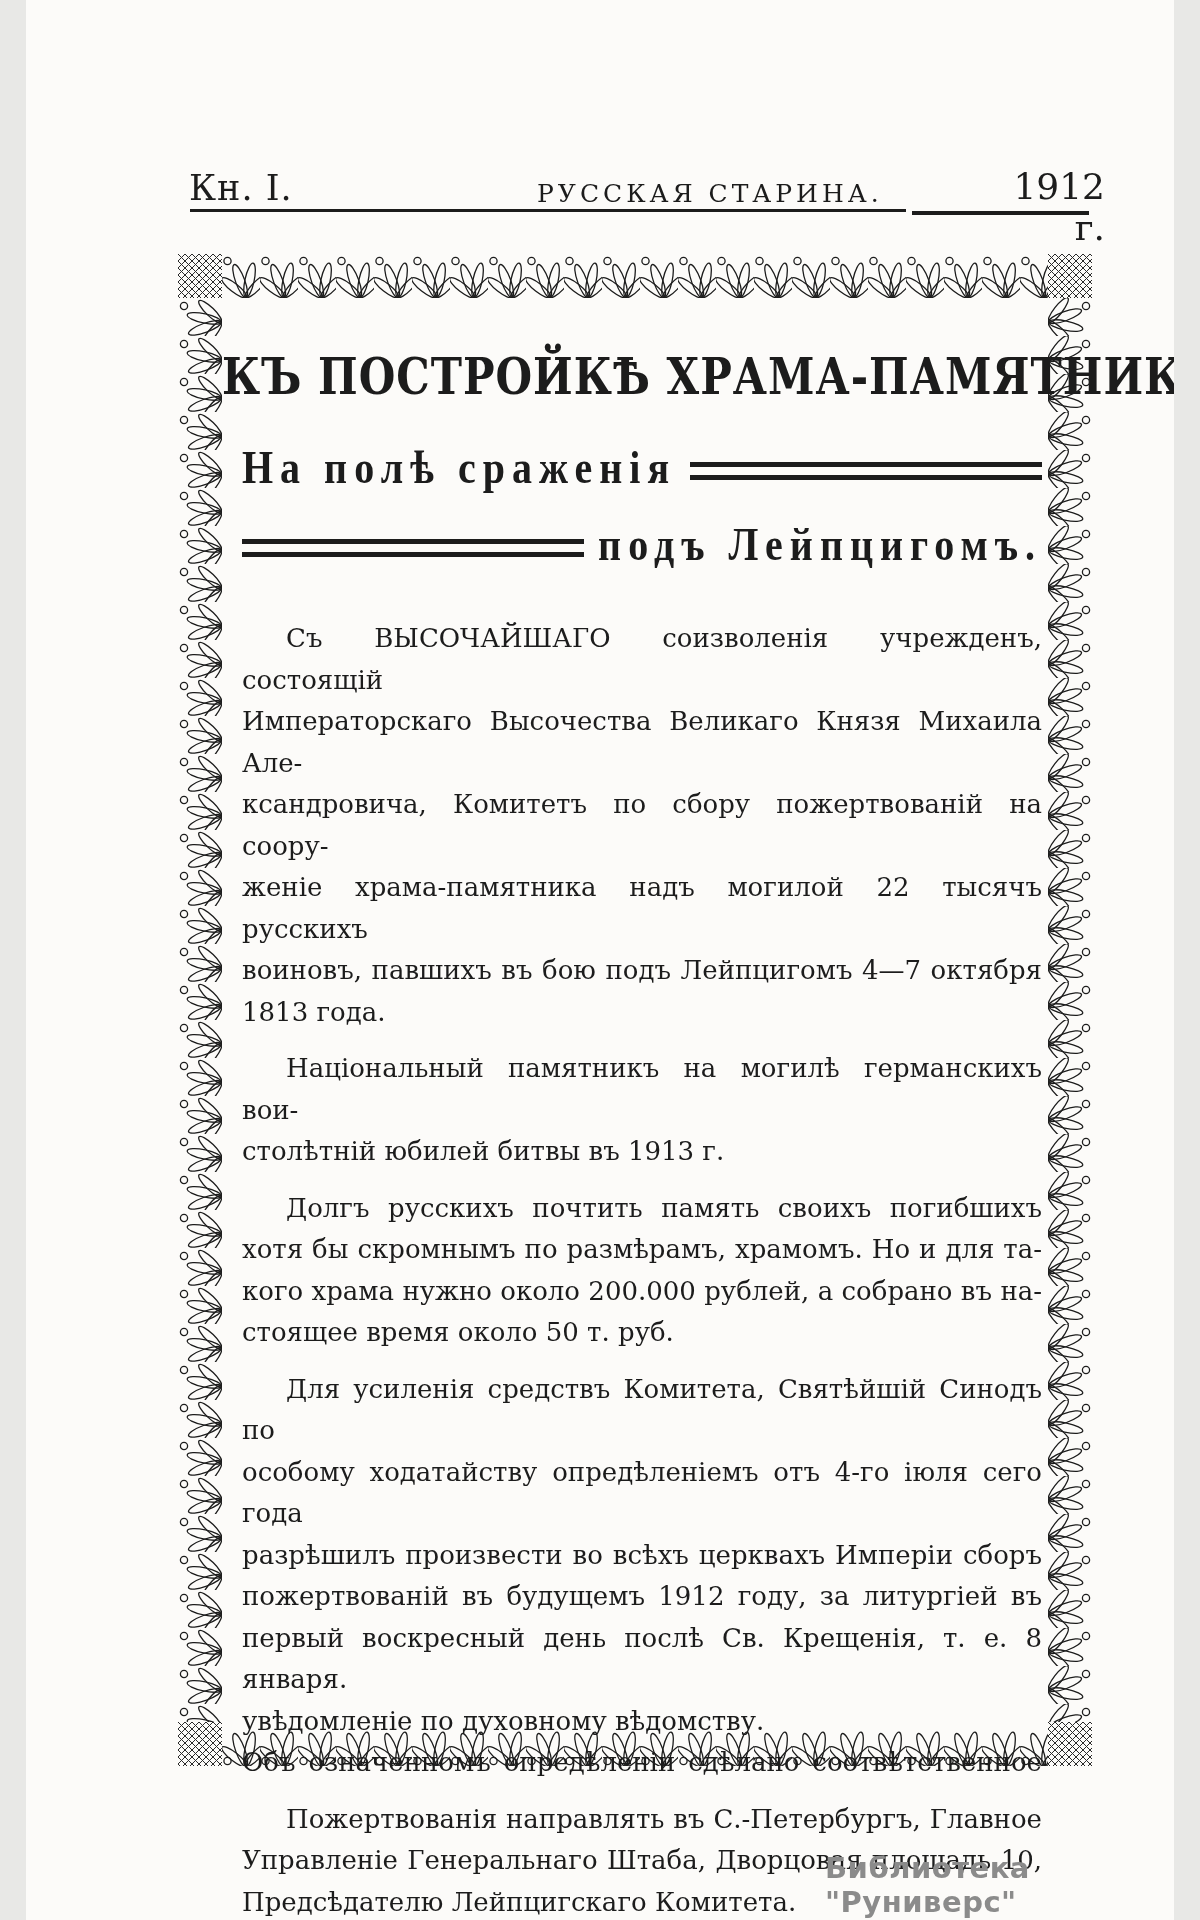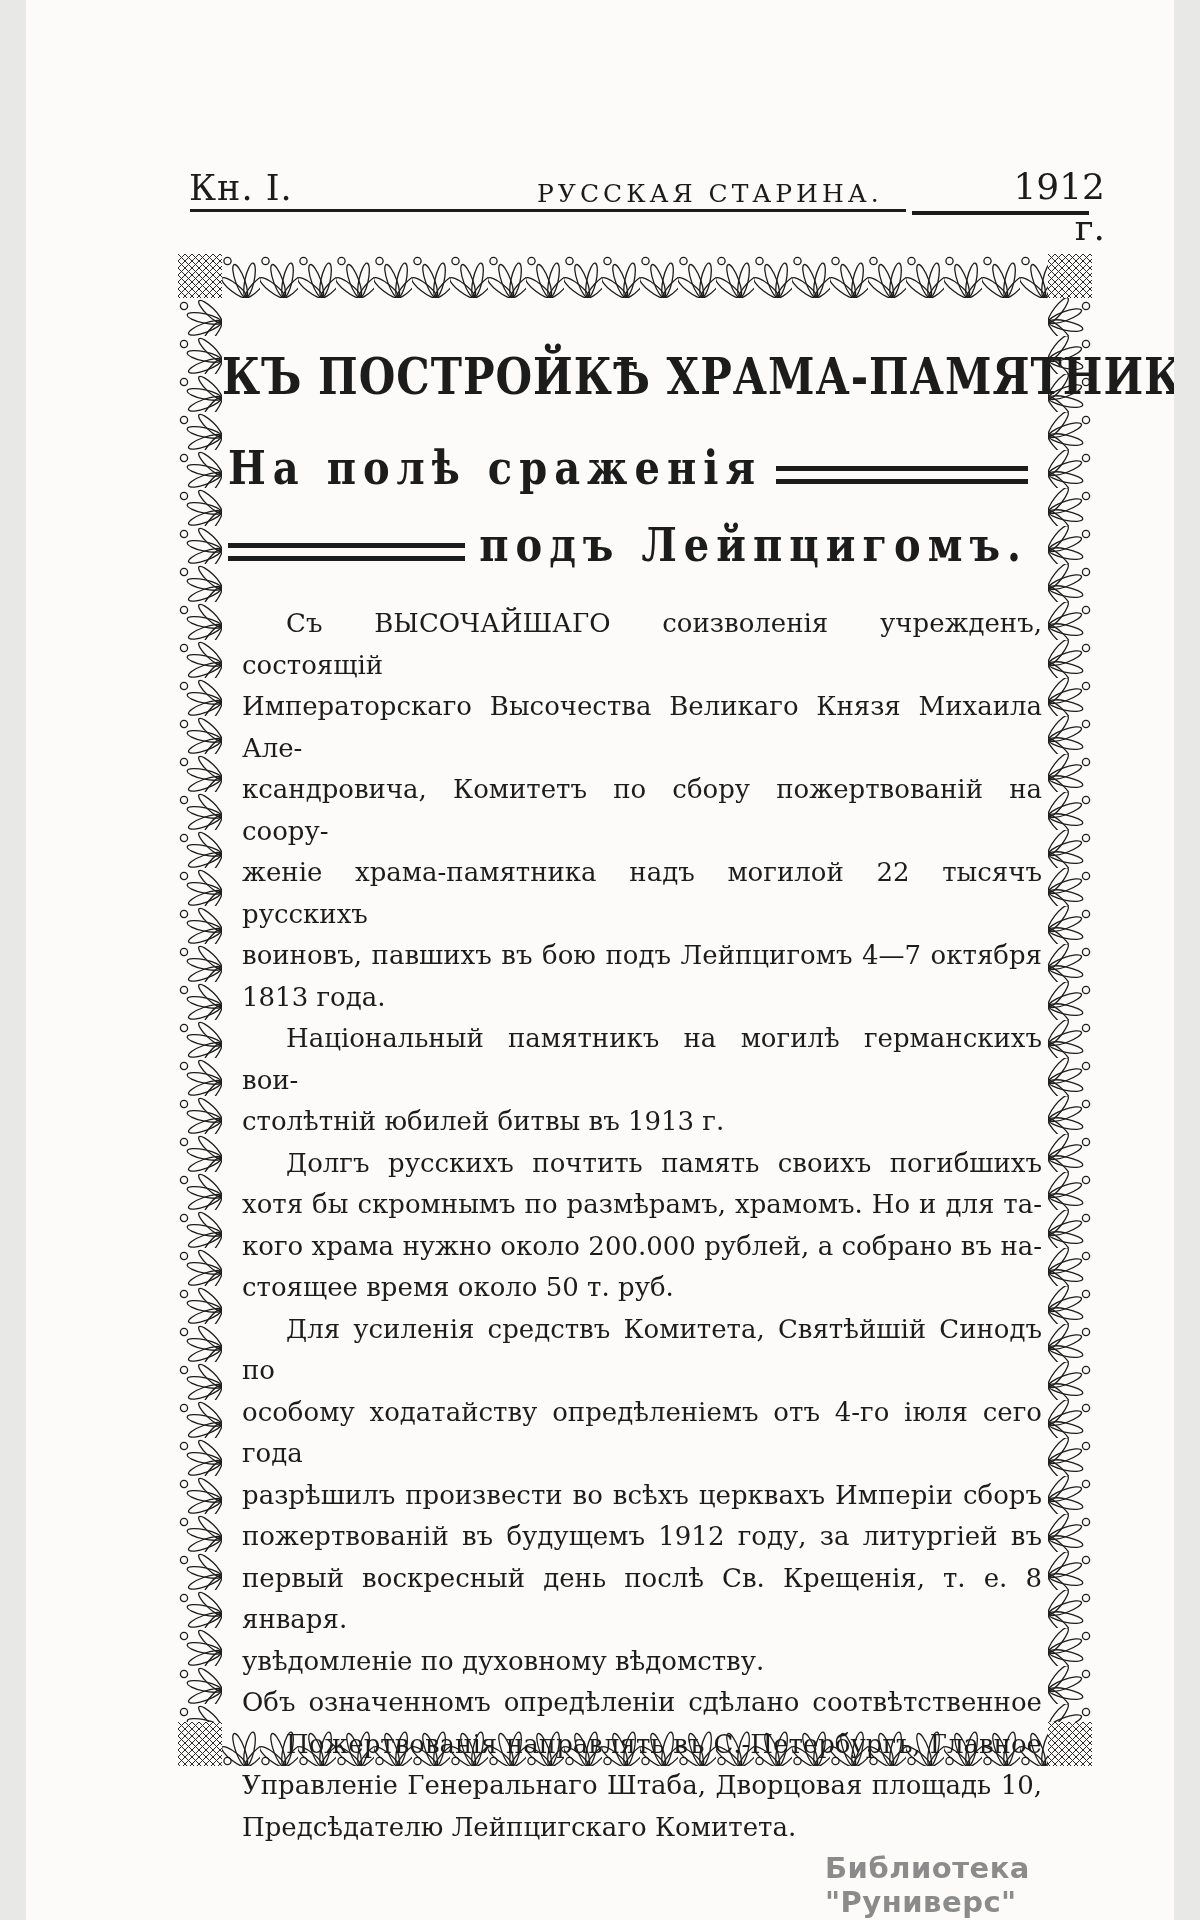--- a/index.html
+++ b/index.html
@@ -23,42 +23,42 @@
 
   
   .orn{position:absolute;display:block;}
 
   
   .title-1{
     left:196px;top:348px;width:826px;
     text-align:center;font-size:42px;font-weight:bold;letter-spacing:1px;
     transform:scaleY(1.18);transform-origin:top center;white-space:nowrap;
   }
-  .title-row{left:202px;top:440px;width:800px;display:flex;align-items:center;}
+  .title-row{left:216px;top:440px;width:800px;display:flex;align-items:flex-start;font-family:Liberation Serif, serif;}
   .title-row.row3{top:517px;}
   .title-word{
     font-size:40px;font-weight:bold;letter-spacing:7px;white-space:nowrap;
     transform:scaleY(1.16);transform-origin:top left;
   }
   .double-rule{
     flex:1 1 auto;height:8px;margin-top:22px;
     border-top:5px solid var(--ink,#1c1c1c);
     border-bottom:5px solid var(--ink,#1c1c1c);
   }
   .title-row .gap-l{margin-left:14px;}
   .title-row .gap-r{margin-right:14px;}
 
   
   .body-text{
     left:216px;top:603px;width:800px;
     font-size:26px;line-height:41.5px;
   }
   .tline{text-align:justify;text-align-last:justify;white-space:normal;}
   .tline.last{text-align-last:left;}
-  .tline.first{text-indent:44px;}
+  .tline.first{text-indent:44px;margin-top:15px;}
 
   
   .watermark{
     left:799px;top:1851px;
     font-family:"DejaVu Sans", sans-serif;
     font-weight:bold;font-size:29px;
     color:var(--wm,#8b8b8b);letter-spacing:0.5px;
   }
 </style>
 </head>

